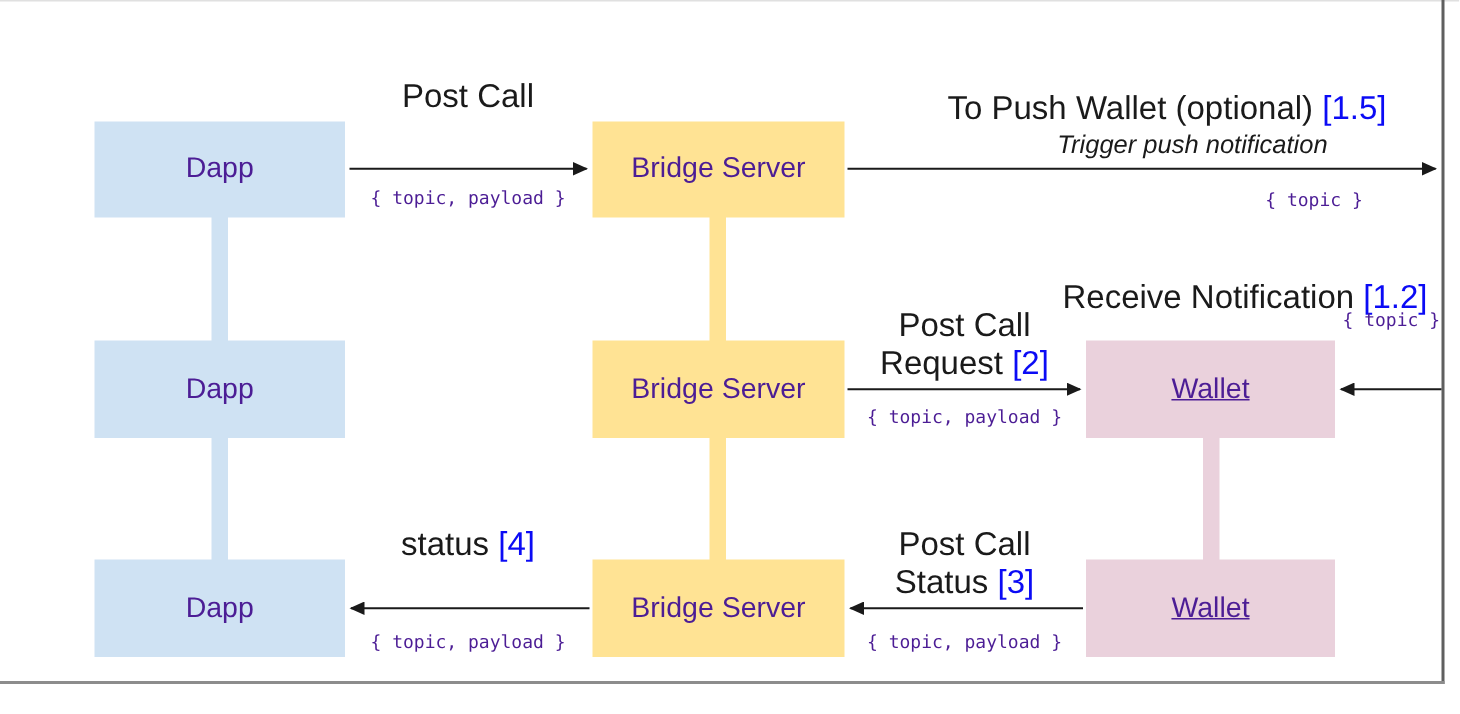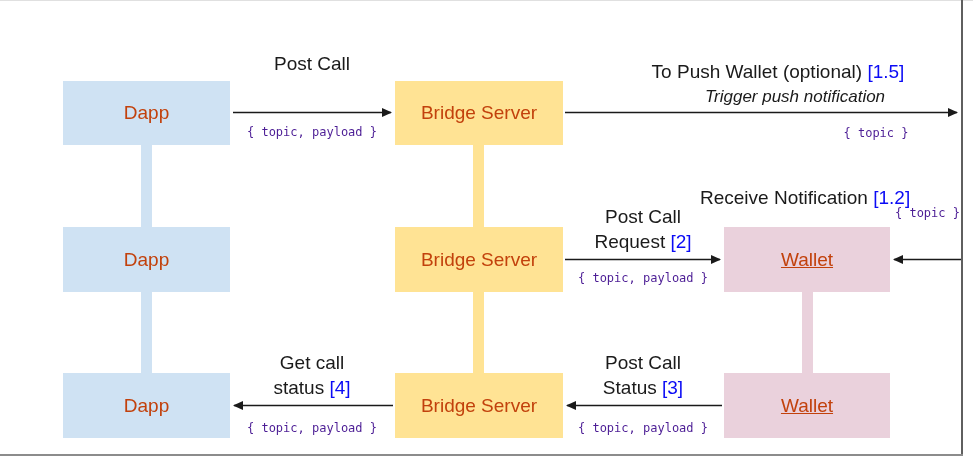--- a/index.html
+++ b/index.html
@@ -7,36 +7,36 @@
     position:relative;
     width:973px; height:476px;
     background:#ffffff;
     overflow:hidden;
     font-family:"Liberation Sans", sans-serif;
     color:#111;
   }
   .node {
     position:absolute;
     display:flex; align-items:center; justify-content:center;
-    font-size:19px; color:#c2410c;
+    font-size:19px; color:#4c1d95;
     z-index:2;
   }
   .node.dapp   { background:var(--dapp_fill); }
   .node.bridge { background:var(--bridge_fill); }
   .node.wallet { background:var(--wallet_fill);text-decoration:underline; }
   .connector { position:absolute; z-index:1; }
   .connector.dapp   { background:var(--dapp_fill); }
   .connector.bridge { background:var(--bridge_fill); }
   .connector.wallet { background:var(--wallet_fill); }
   .arrow-label {
     position:absolute; text-align:center;
-    font-size:19px; line-height:25px; color:#1a1a1a; z-index:4;
+    font-size:22px; line-height:25px; color:#1a1a1a; z-index:4;
     white-space:nowrap;
   }
-  .arrow-label.right { text-align:left; }
+  .arrow-label.right { text-align:center; }
   .ref { color:var(--ref_text); }
   .subtitle { font-style:italic; font-size:17px; line-height:24px; }
   .payload {
     position:absolute; z-index:4; text-align:center;
     font-family:"DejaVu Sans Mono", monospace;
     font-size:12px; color:#4c1d95; white-space:nowrap;
   }
   .payload.right { text-align:right; }
   svg.arrows { position:absolute; left:0; top:0; z-index:3; }
   .frame-line { position:absolute; z-index:0; }
@@ -111,21 +111,20 @@
   </div>
   <div class="payload right" style="left:700px;top:206px;width:260px;">{ topic }</div>
 
   <div class="arrow-label" style="left:563px;top:204px;width:160px;">
     <div><span>Post Call</span></div>
     <div><span>Request</span> <span class="ref">[2]</span></div>
   </div>
   <div class="payload" style="left:553px;top:271px;width:180px;">{ topic, payload }</div>
 
   <div class="arrow-label" style="left:232px;top:350px;width:160px;">
-    <div><span>Get call</span></div>
     <div><span>status</span> <span class="ref">[4]</span></div>
   </div>
   <div class="payload" style="left:232px;top:421px;width:160px;">{ topic, payload }</div>
 
   <div class="arrow-label" style="left:563px;top:350px;width:160px;">
     <div><span>Post Call</span></div>
     <div><span>Status</span> <span class="ref">[3]</span></div>
   </div>
   <div class="payload" style="left:553px;top:421px;width:180px;">{ topic, payload }</div>
 

